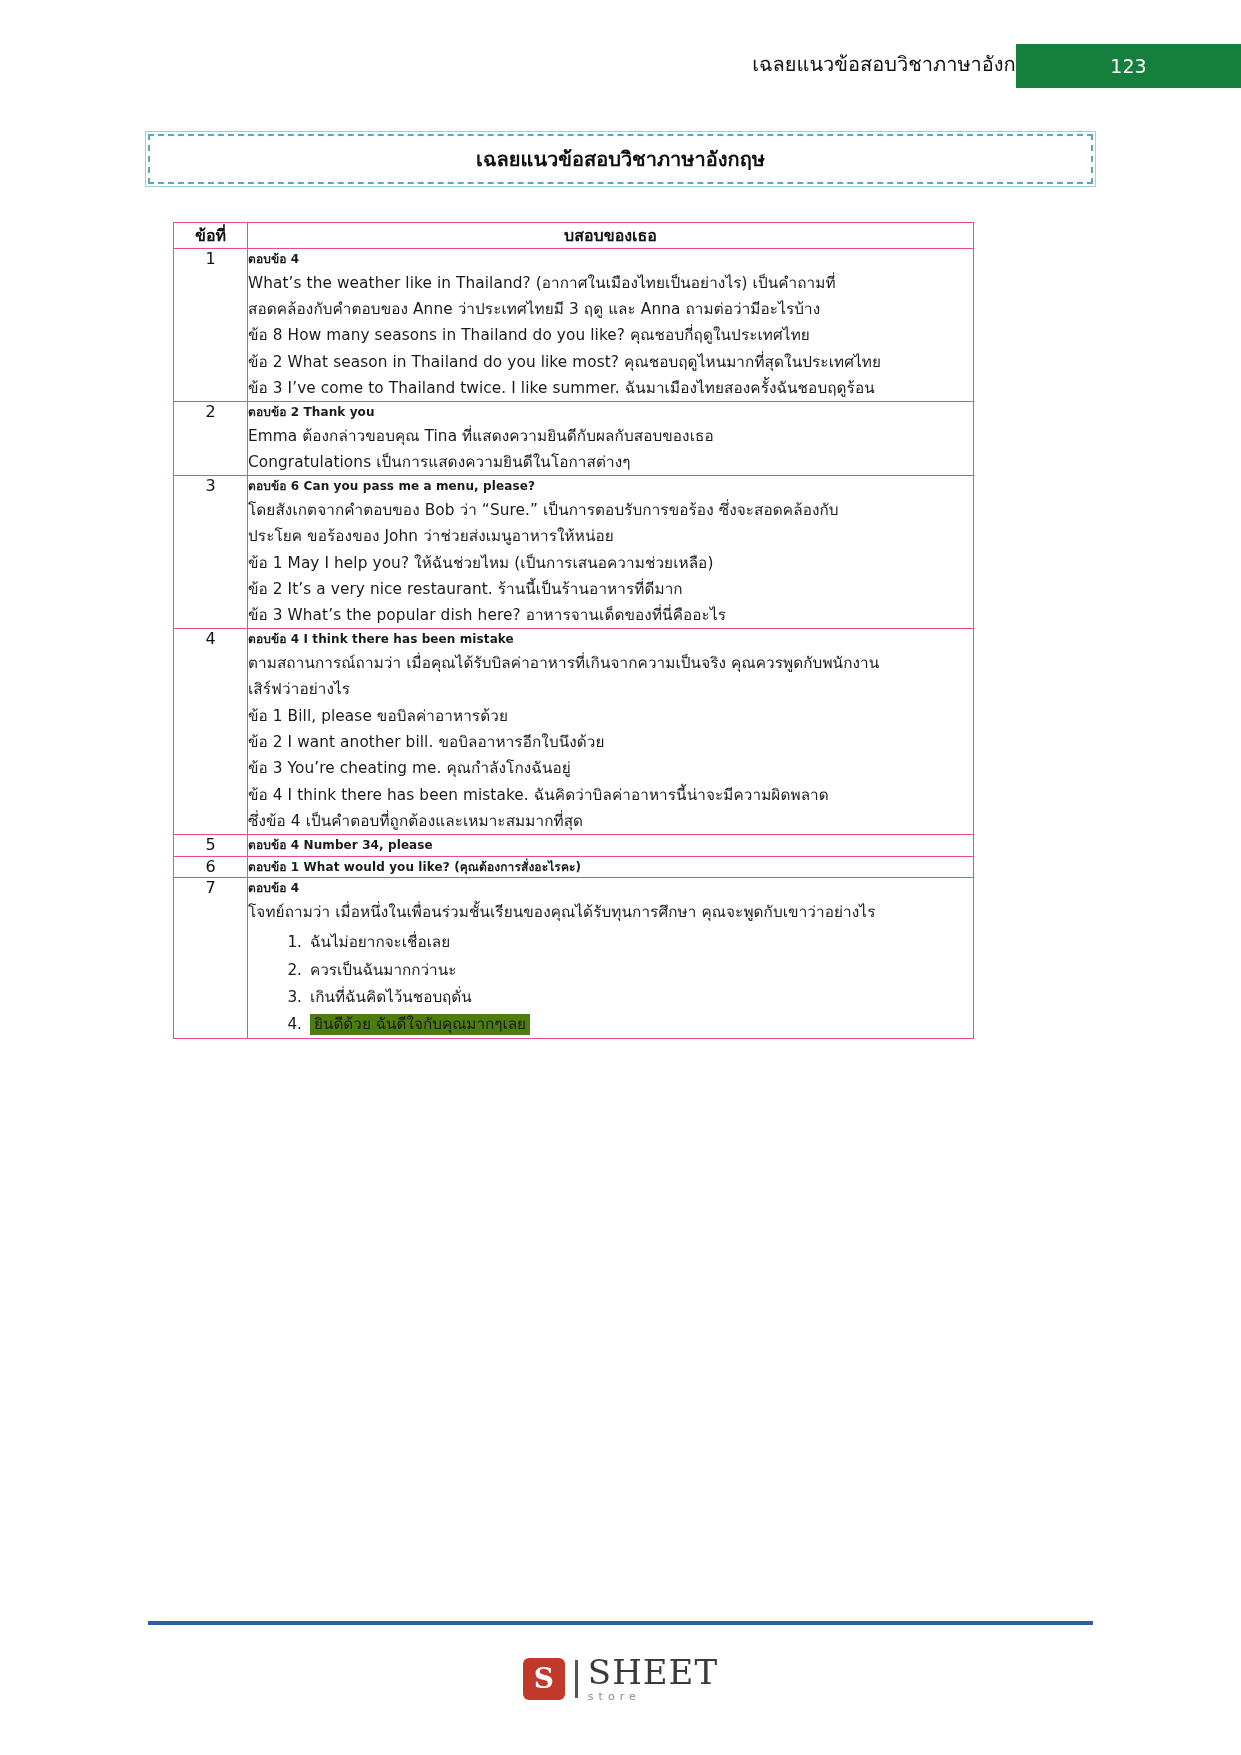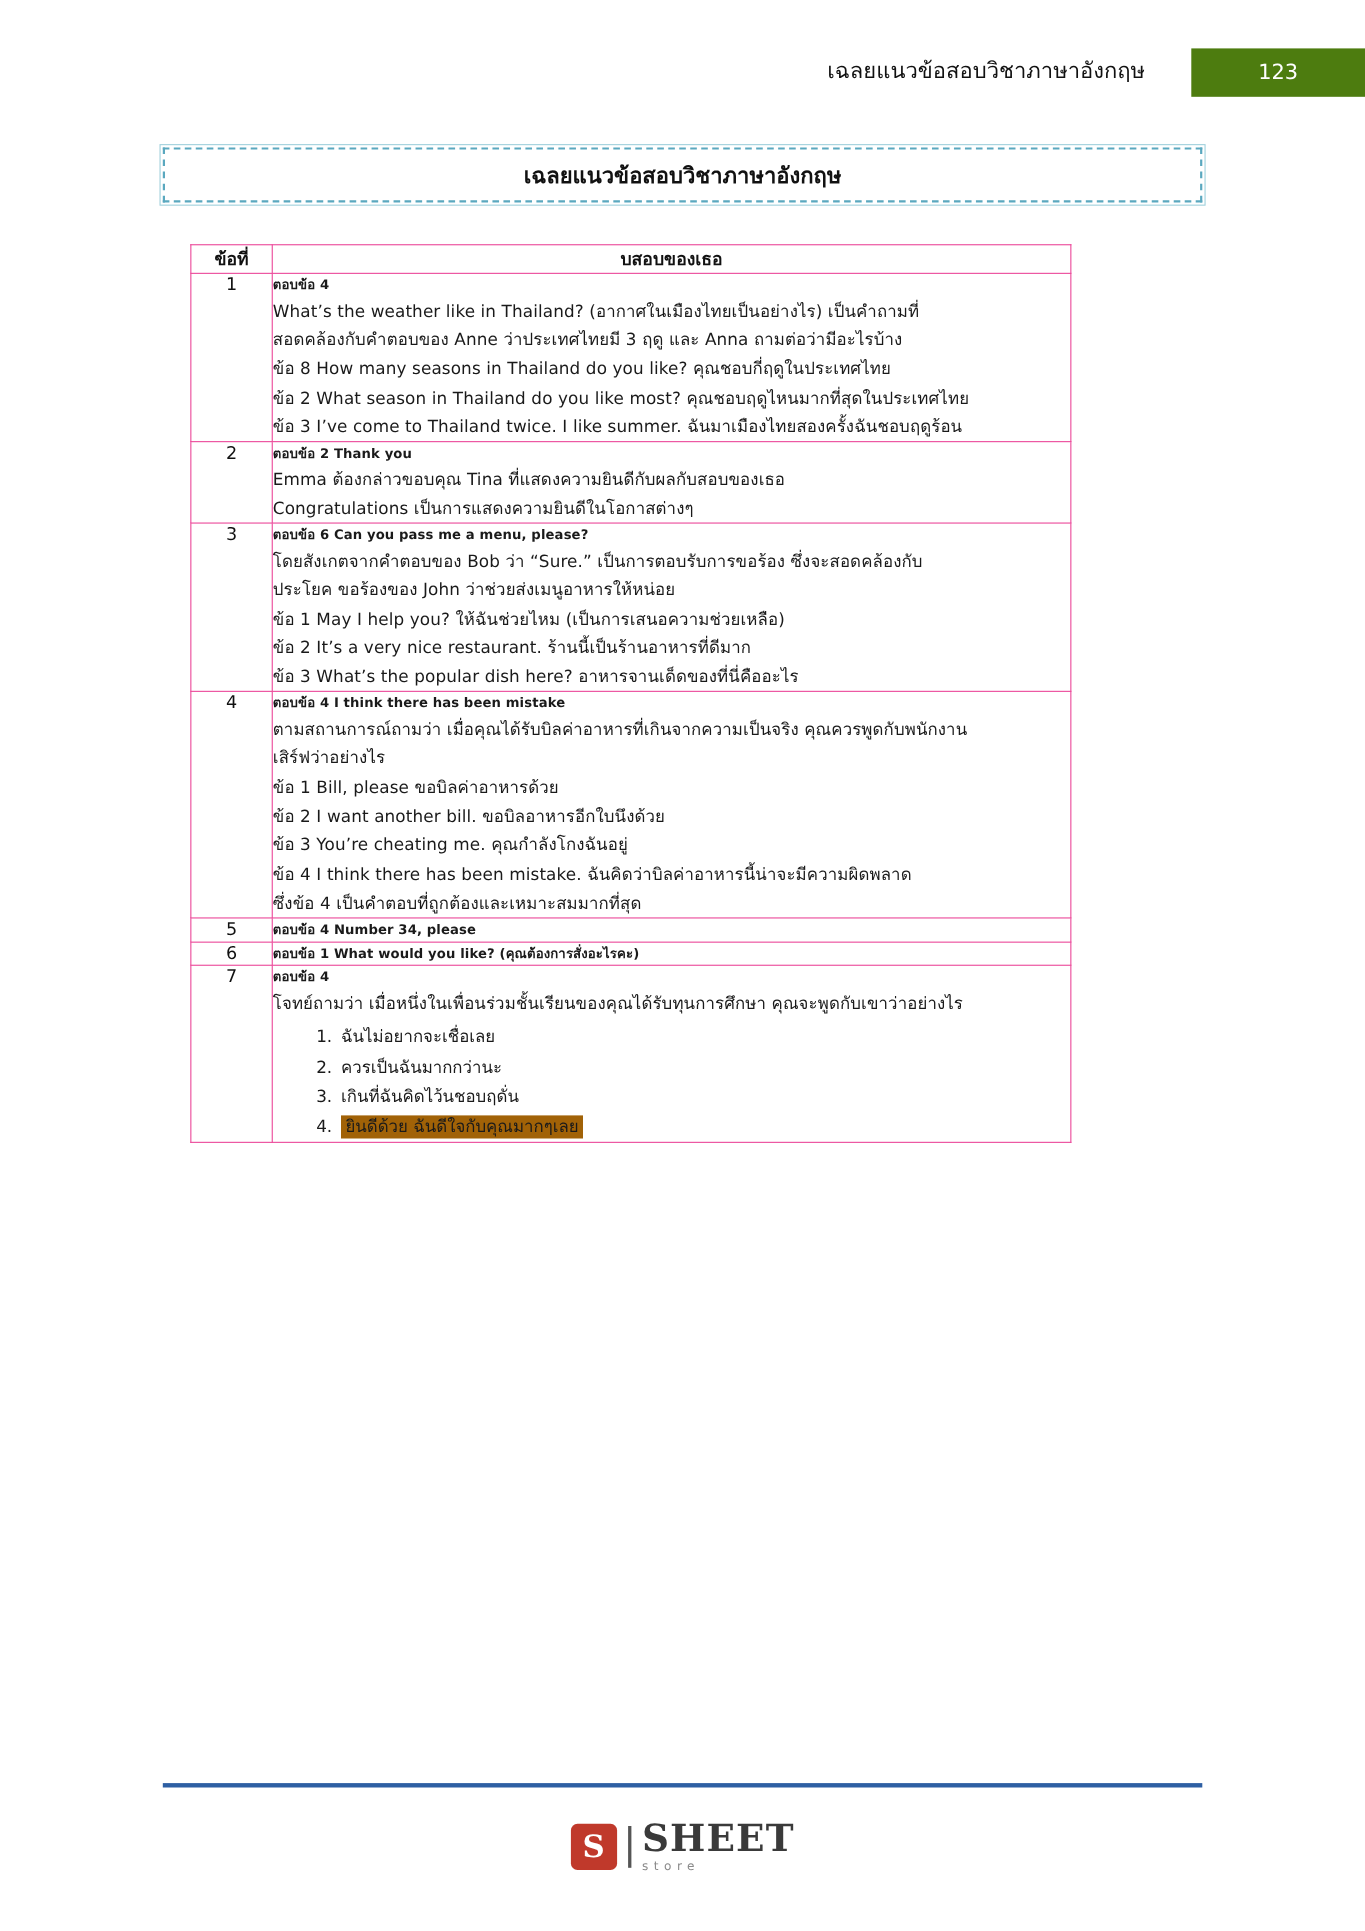--- a/index.html
+++ b/index.html
@@ -25,23 +25,23 @@
     right: 200px;
     top: 48px;
     font-size: 20px;
     color: #111;
     white-space: nowrap;
   }
   .page-number-box {
     position: absolute;
     right: 0;
     top: 44px;
-    width: 158px;
+    width: 225px;
     height: 44px;
-    background: #4d7c0f;
+    background: #15803d;
     color: #ffffff;
     display: flex;
     align-items: center;
     justify-content: center;
     font-size: 19px;
   }
 
   
   .title-banner {
     position: absolute;
@@ -116,21 +116,21 @@
     color: #1a1a1a;
     position: relative;
   }
   ol.opts li .num {
     position: absolute;
     left: -38px;
     width: 30px;
     text-align: right;
   }
   ol.opts li .txt.hl {
-    background: #a16207;
+    background: #4d7c0f;
     padding: 1px 4px 2px 4px;
   }
 
   
   .footer-rule {
     position: absolute;
     left: 148px;
     top: 1621px;
     width: 945px;
     height: 4px;
@@ -152,21 +152,21 @@
     color: #fff;
     display: flex; align-items: center; justify-content: center;
     font-size: 28px; font-weight: bold;
     font-family: "DejaVu Serif", serif;
   }
   .logo-divider {
     width: 3px; height: 38px; background: #555;
   }
   .logo-text-wrap { display: flex; flex-direction: column; line-height: 1; }
   .logo-text {
-    font-size: 34px; font-weight: bold; color: #3a3a3a; letter-spacing: 1px;
+    font-size: 34px; font-weight: normal; color: #3a3a3a; letter-spacing: 1px;
     font-family: "DejaVu Serif", serif;
   }
   .logo-sub {
     font-size: 11px; color: #8a8a8a; letter-spacing: 5px; margin-top: 2px;
     text-align: left;
   }
 </style>
 </head>
 <body>
 

